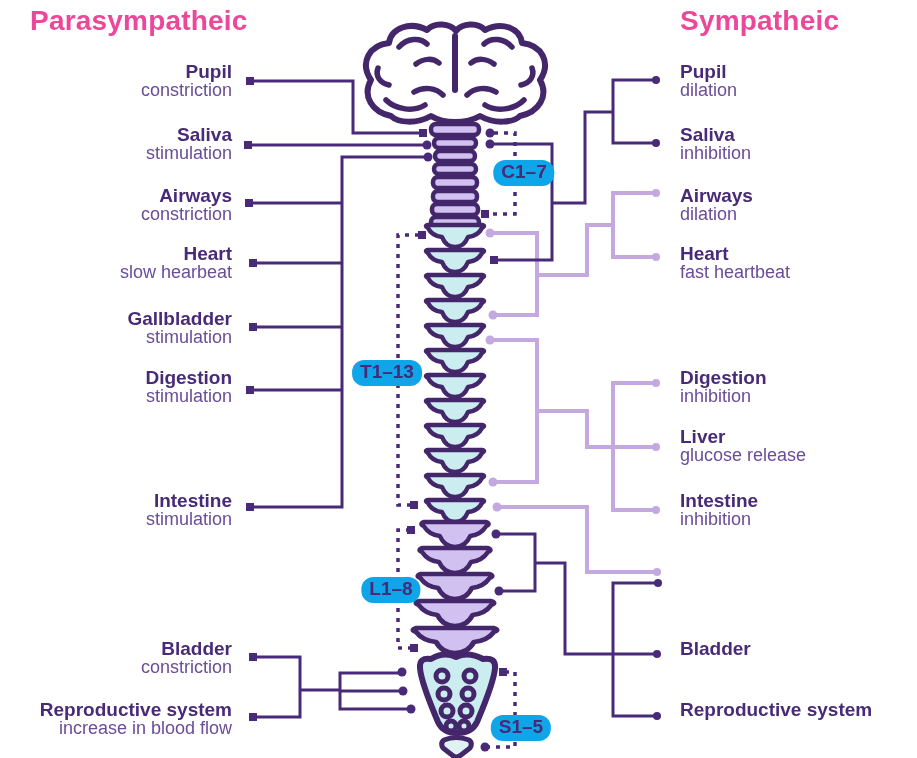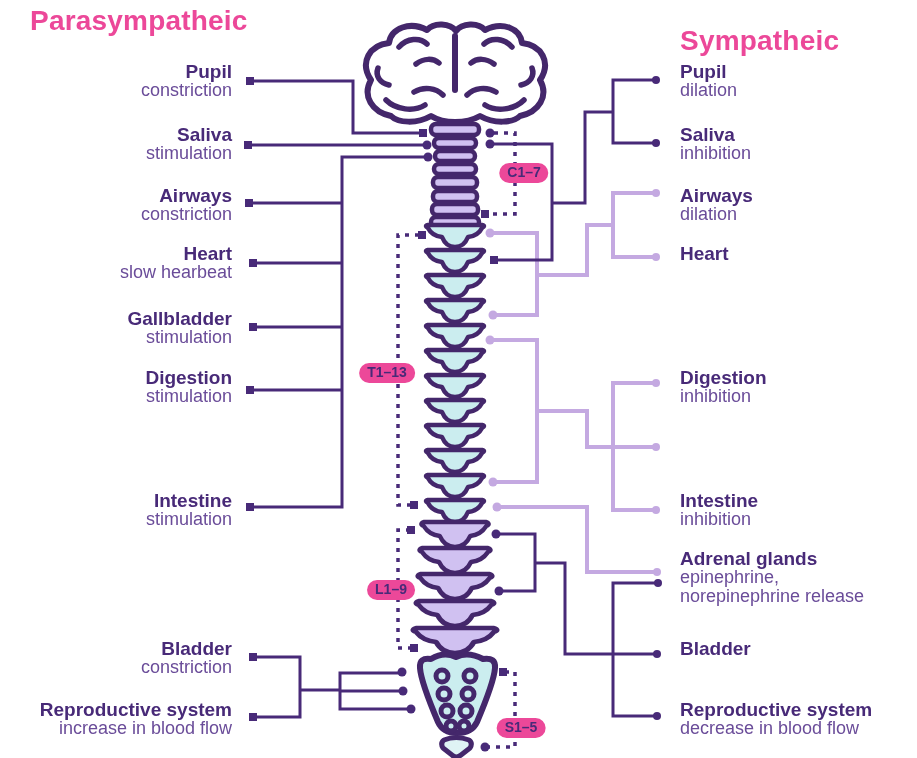--- a/index.html
+++ b/index.html
@@ -6,30 +6,30 @@
   .stage {
     position:relative; width:917px; height:758px; background:#ffffff;
     font-family:"Liberation Sans", sans-serif; overflow:hidden;
   }
   .stage svg.art { position:absolute; left:0; top:0; }
   .title {
     position:absolute; top:5px; font-weight:bold; font-size:28px;
     letter-spacing:.2px; color:#ec4899;
   }
   .title.left  { left:30px; }
-  .title.right { left:680px;margin-top:20px; }
+  .title.right { left:680px; }
   .label { position:absolute; }
   .label .term   { font-weight:bold; font-size:19px; line-height:19px; color:#482a78; }
   .label .effect { font-size:18px; line-height:19px; color:#6a4c99; }
   .label.para { right:685px; width:240px; text-align:right; }
   .label.sym  { left:680px;  width:222px; text-align:left; }
   .pill {
     position:absolute; transform:translate(-50%,-50%);
-    background:#ec4899; border-radius:12px; padding:1px 8px 3px 8px;
-    font-weight:bold; font-size:14px; color:#482a78; white-space:nowrap;
+    background:#0ea5e9; border-radius:12px; padding:1px 8px 3px 8px;
+    font-weight:bold; font-size:19px; color:#482a78; white-space:nowrap;
   }
 </style>
 </head>
 <body>
 
 <div class="stage">
 
   <svg class="art" width="917" height="758" viewBox="0 0 917 758">
 
     <g stroke="#482a78" stroke-width="3.5" fill="none" stroke-dasharray="4 6">
@@ -222,39 +222,39 @@
   <div class="label sym" style="top:125px">
     <div class="term">Saliva</div>
     <div class="effect">inhibition</div>
   </div>
   <div class="label sym" style="top:186px">
     <div class="term">Airways</div>
     <div class="effect">dilation</div>
   </div>
   <div class="label sym" style="top:244px">
     <div class="term">Heart</div>
+    <div class="effect">fast heartbeat</div>
   </div>
   <div class="label sym" style="top:368px">
     <div class="term">Digestion</div>
     <div class="effect">inhibition</div>
   </div>
+  <div class="label sym" style="top:427px">
+    <div class="term">Liver</div>
+    <div class="effect">glucose release</div>
+  </div>
   <div class="label sym" style="top:491px">
     <div class="term">Intestine</div>
     <div class="effect">inhibition</div>
   </div>
-  <div class="label sym" style="top:549px">
-    <div class="term">Adrenal glands</div>
-    <div class="effect">epinephrine, norepinephrine release</div>
-  </div>
   <div class="label sym" style="top:639px">
     <div class="term">Bladder</div>
   </div>
   <div class="label sym" style="top:700px">
     <div class="term">Reproductive system</div>
-    <div class="effect">decrease in blood flow</div>
   </div>
 
   <div class="pill" style="left:524px; top:173px">C1–7</div>
   <div class="pill" style="left:387px; top:373px">T1–13</div>
-  <div class="pill" style="left:391px; top:590px">L1–9</div>
+  <div class="pill" style="left:391px; top:590px">L1–8</div>
   <div class="pill" style="left:521px; top:728px">S1–5</div>
 
 </div>
 
 </body></html>

